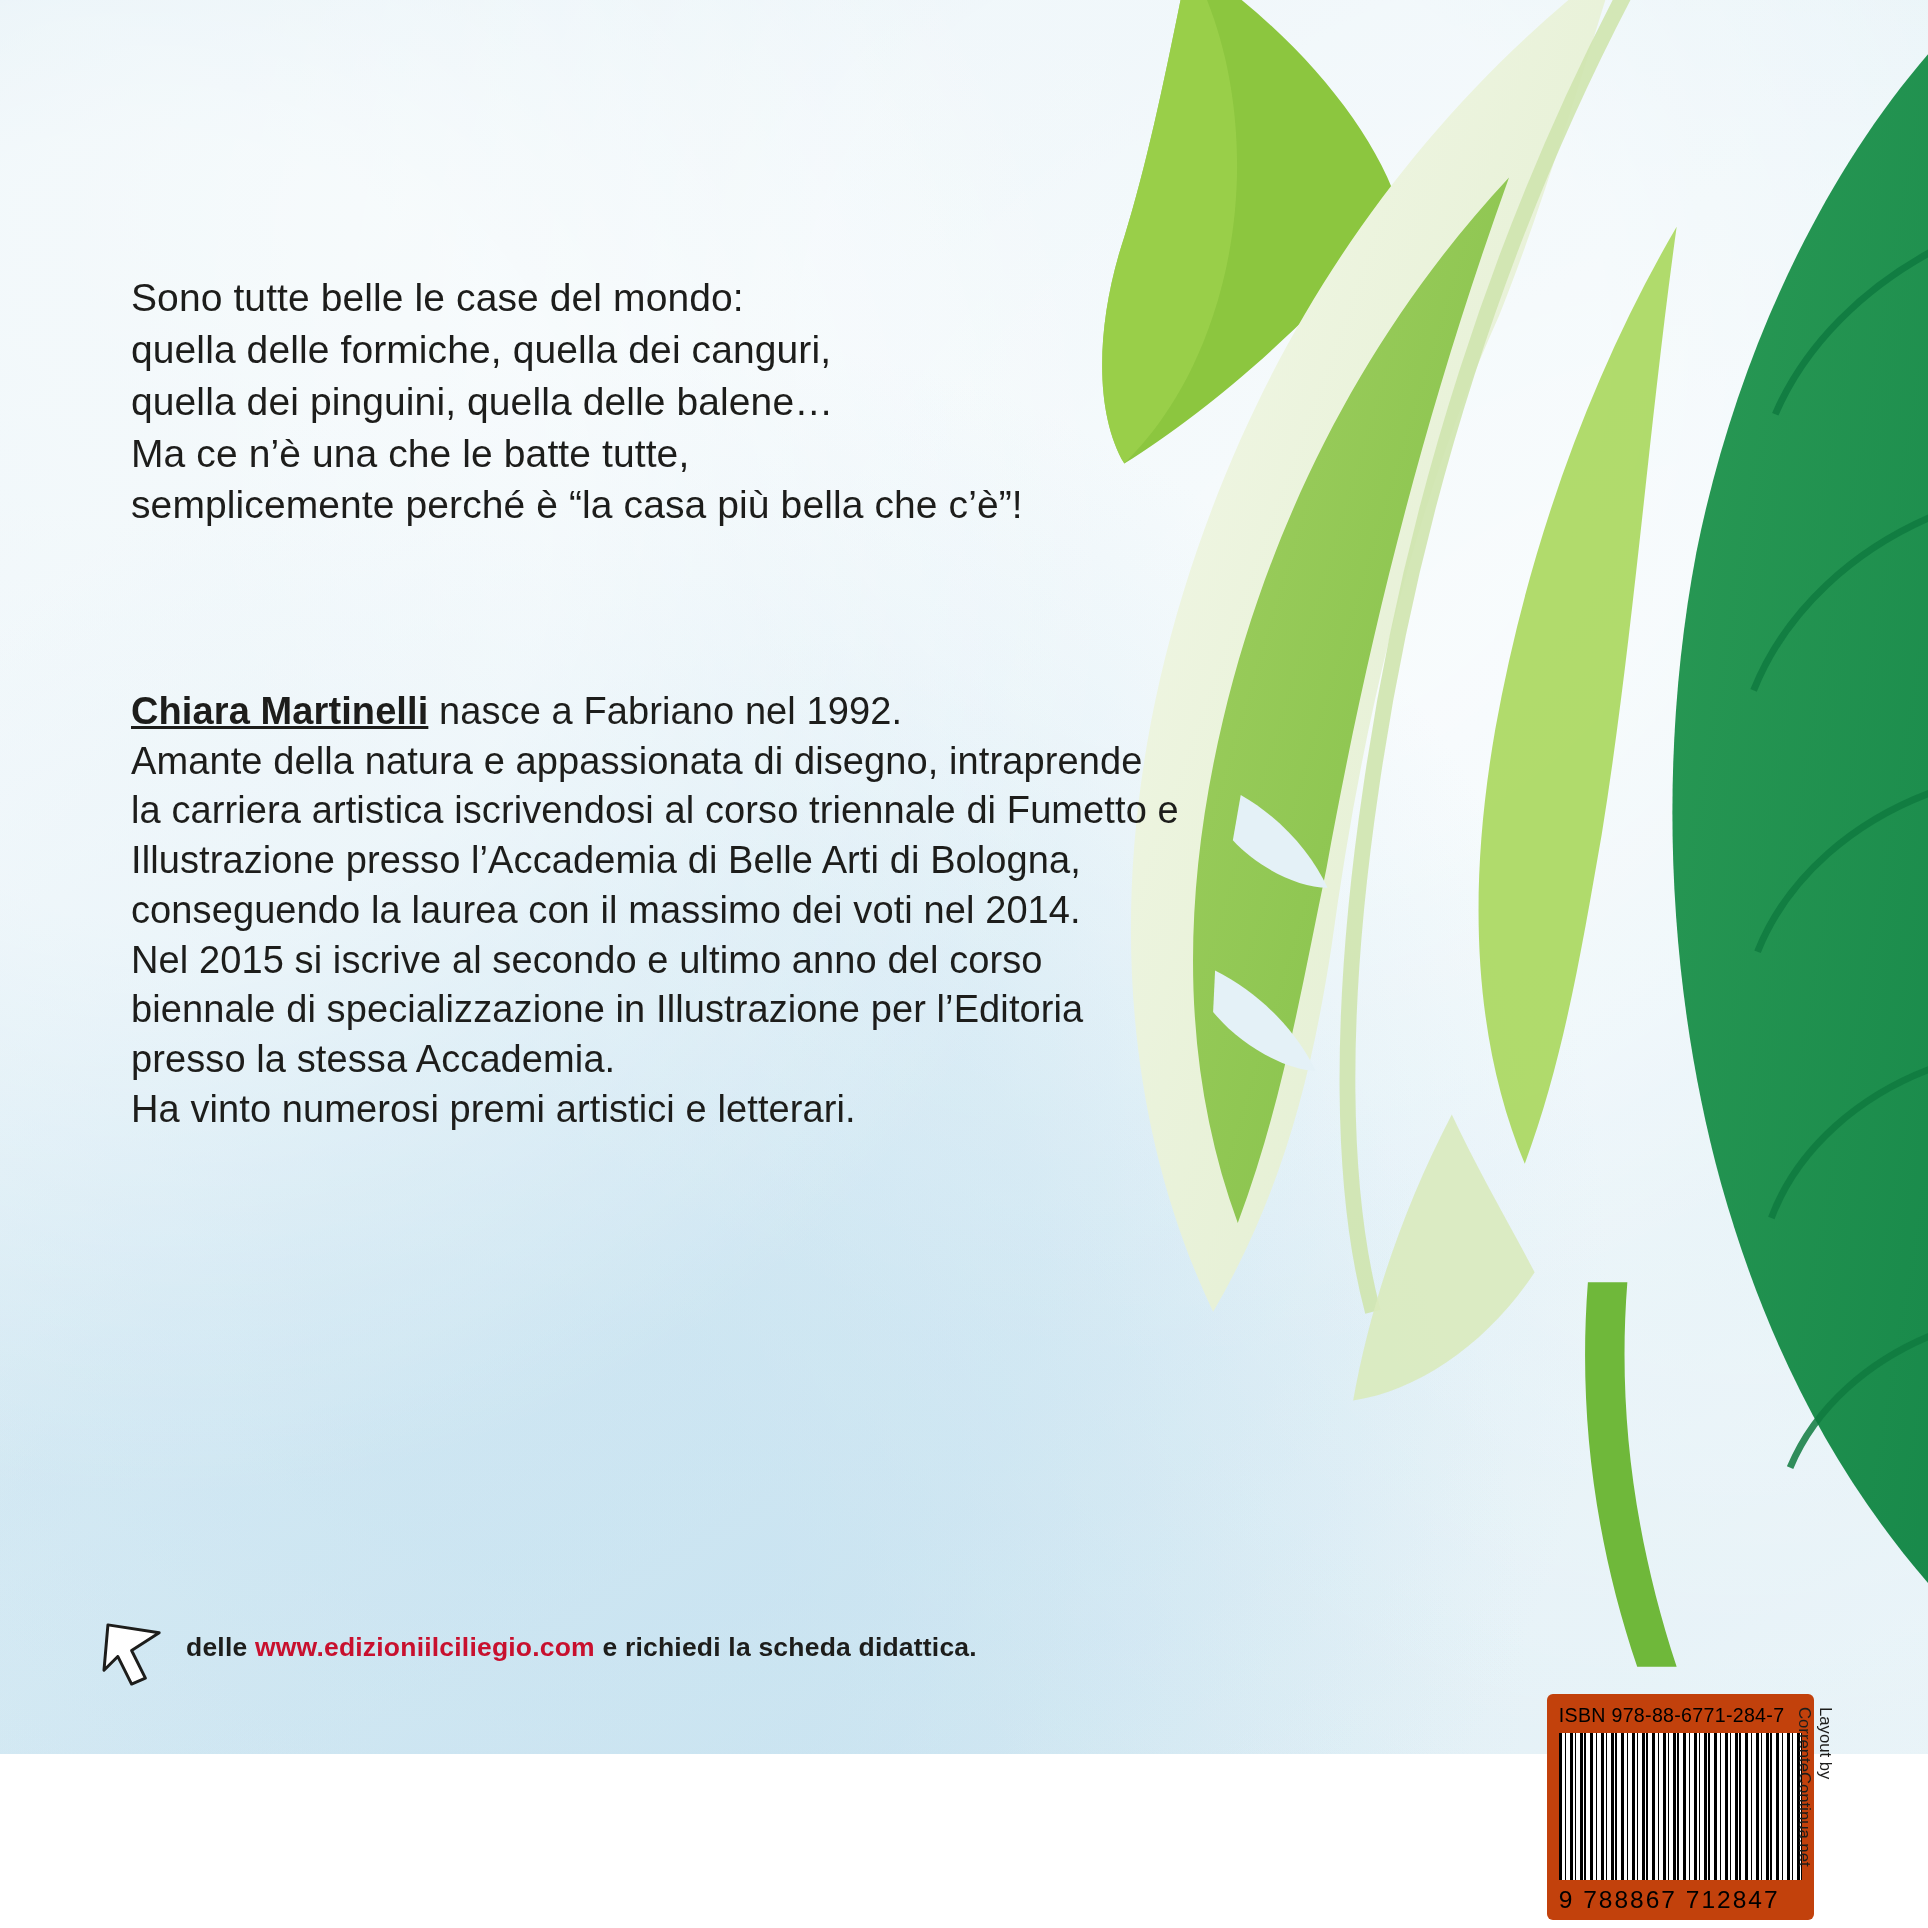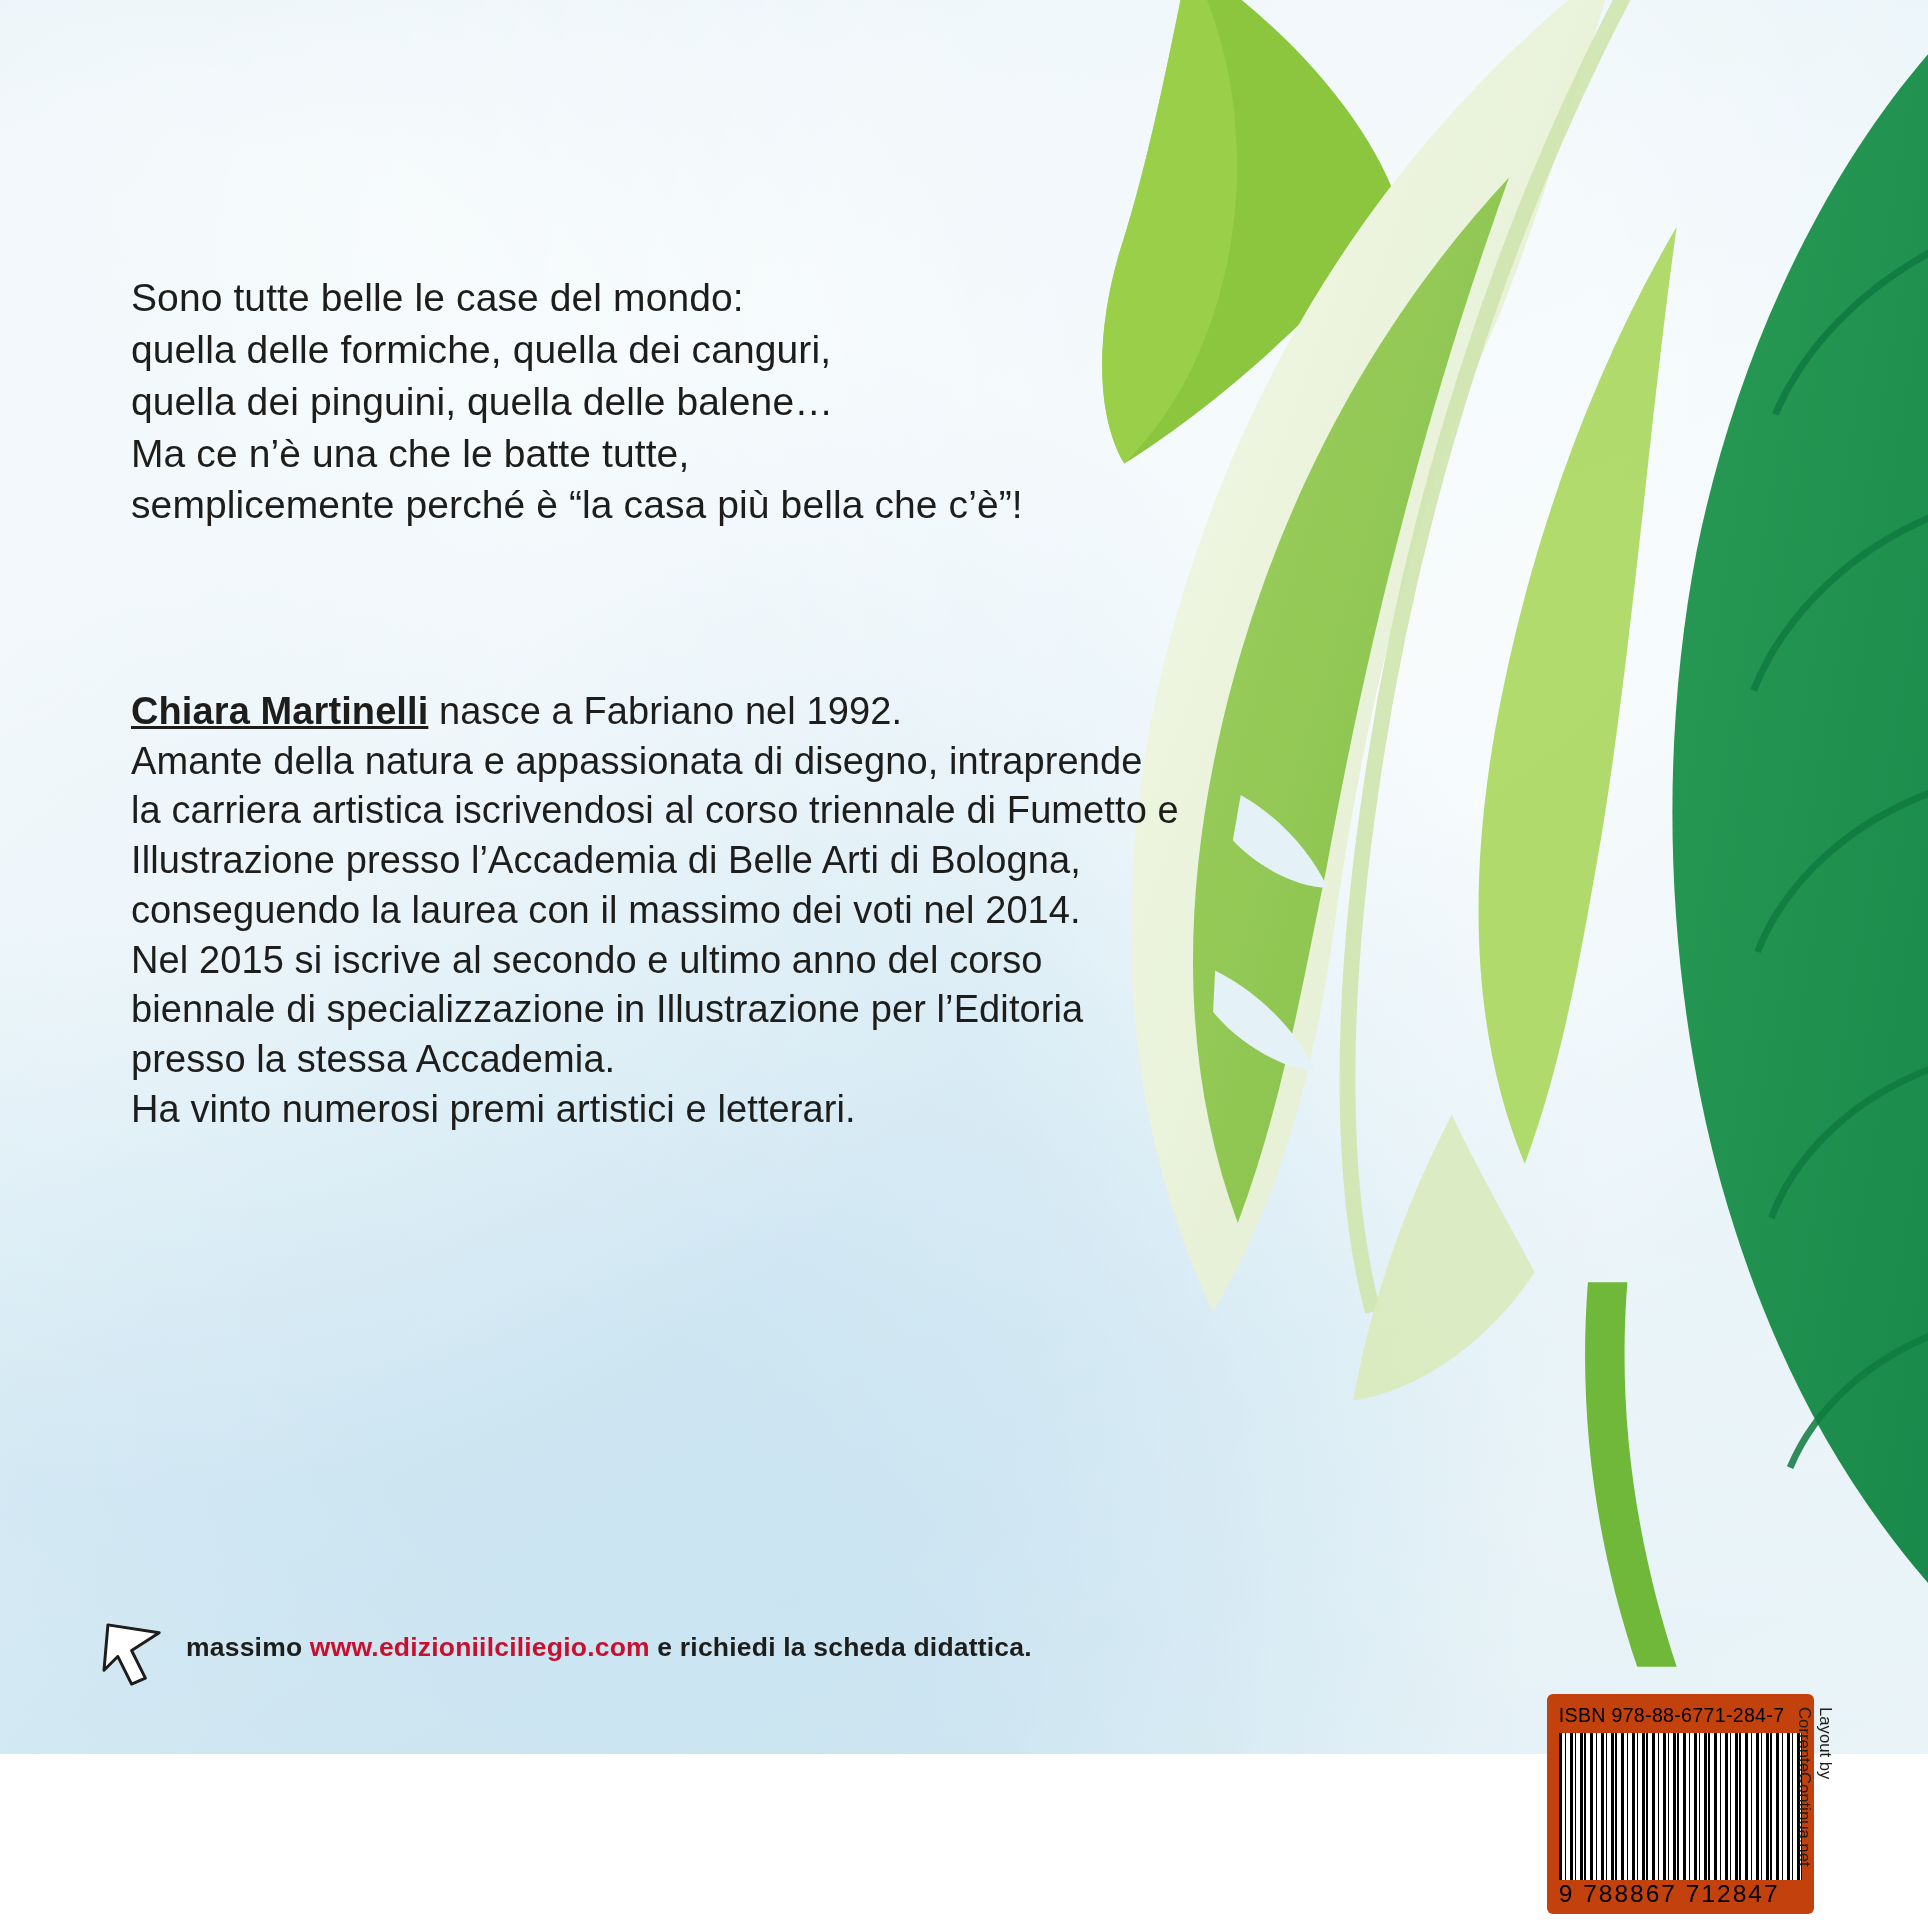--- a/index.html
+++ b/index.html
@@ -133,21 +133,21 @@
       #fff 23.5px, #fff 24.5px,
       #000 24.5px, #000 27.4px,
       #fff 27.4px, #fff 31px
     );
   }
   #barcode-digits {
     font-family: "Liberation Sans", sans-serif;
     font-size: 24.5px;
     letter-spacing: 2px;
     color: #000;
-    margin-top: 0;
+    margin-top: 6px;
     white-space: nowrap;
   }
   #layout-credit {
     position: absolute;
     left: 1835px;
     top: 1707px;
     width: 176px;
     font-size: 16.7px;
     color: #1d1d1b;
     transform: rotate(90deg);
@@ -236,21 +236,21 @@
 biennale di specializzazione in Illustrazione per l’Editoria
 presso la stessa Accademia.
 Ha vinto numerosi premi artistici e letterari.</span>
     </div>
 
     <svg id="mouse-icon" viewBox="0 0 74 72">
       <path d="M6 8 L58 16 L30 34 L44 62 L30 68 L16 40 L2 54 Z" fill="#ffffff" stroke="#1d1d1b" stroke-width="3" stroke-linejoin="round"></path>
     </svg>
 
     <div id="web-line">
-      <span>massimo </span><span class="url">www.edizioniilciliegio.com</span><span> e richiedi la scheda didattica.</span>
+      <span>delle </span><span class="url">www.edizioniilciliegio.com</span><span> e richiedi la scheda didattica.</span>
     </div>
   </div>
 
   <div id="bottom-band">
 
     
 
     
   </div>
 

